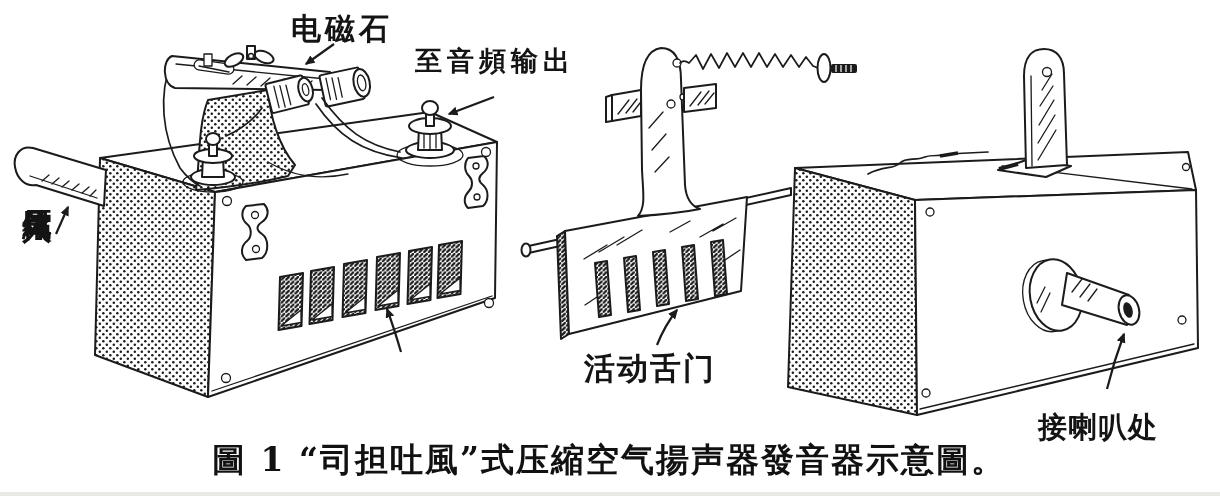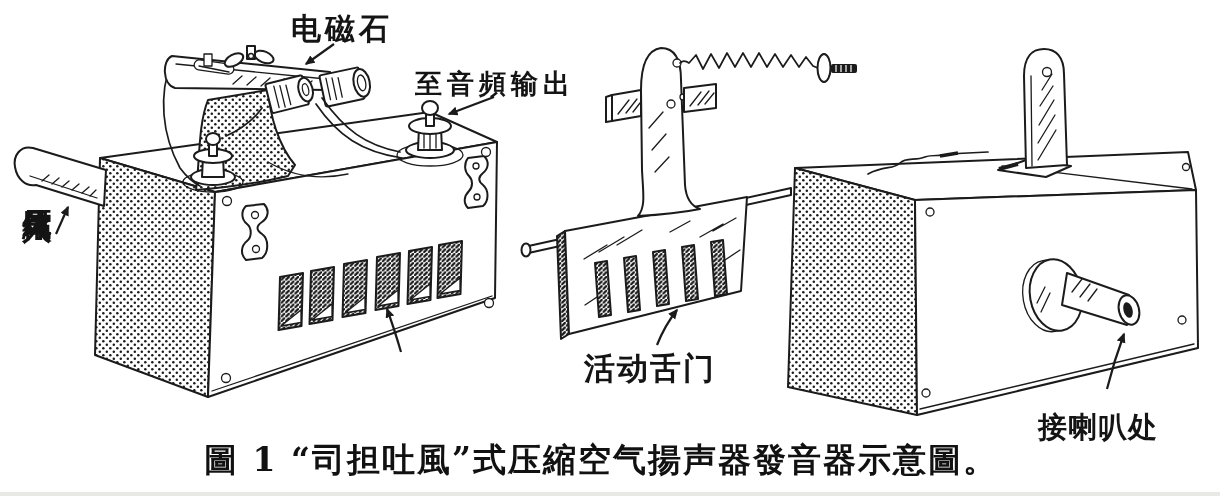--- a/index.html
+++ b/index.html
@@ -14,28 +14,28 @@
   .thin{stroke-width:1.3;}
   .med{stroke-width:1.7;}
   .stip{fill:url(#stipple);}
   .hd{fill:url(#hatchD);}
   .dark{fill:#1b1b1b;}
   .lbl{
     position:absolute;color:#141414;font-weight:600;white-space:nowrap;
     font-family:"DejaVu Sans","Liberation Sans",sans-serif;line-height:1.05;
   }
   .lbl-electromagnet{left:291px;top:13px;font-size:30px;letter-spacing:4px;}
-  .lbl-audio{left:415px;top:70px;font-size:27px;letter-spacing:5px;}
+  .lbl-audio{left:415px;top:47px;font-size:27px;letter-spacing:5px;}
   .lbl-inlet{left:22px;top:186px;font-size:29px;letter-spacing:1px;
     writing-mode:vertical-rl;text-orientation:upright;height:186px;}
   .lbl-outlet{left:399px;top:354px;font-size:31px;letter-spacing:7px;}
   .lbl-valve{left:584px;top:352px;font-size:31px;letter-spacing:2px;text-align:right;}
   .lbl-horn{left:1038px;top:412px;font-size:29px;letter-spacing:1px;}
   .caption{
-    position:absolute;left:204px;top:438px;font-size:33px;font-weight:bold;
+    position:absolute;left:212px;top:438px;font-size:33px;font-weight:bold;
     letter-spacing:2px;color:#111;white-space:nowrap;
     font-family:"DejaVu Serif","Liberation Serif",serif;
   }
 </style>
 </head>
 <body>
 
 <div class="stage">
 
 <svg width="1220" height="496" viewBox="0 0 1220 496">

